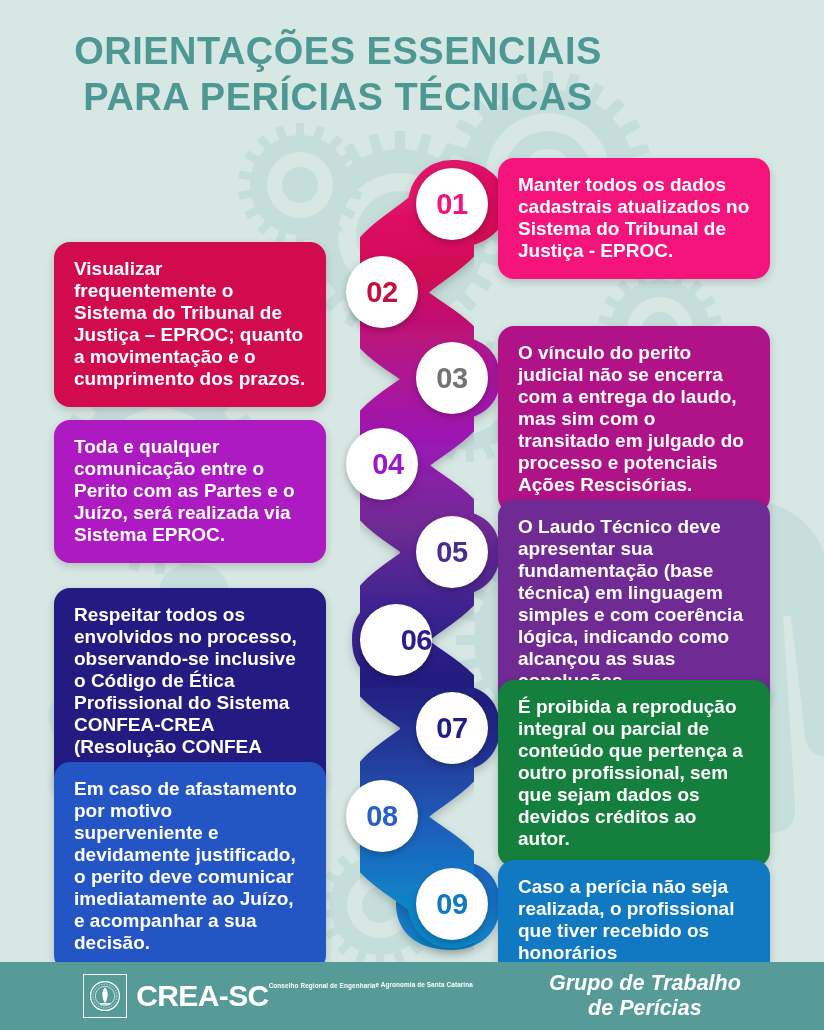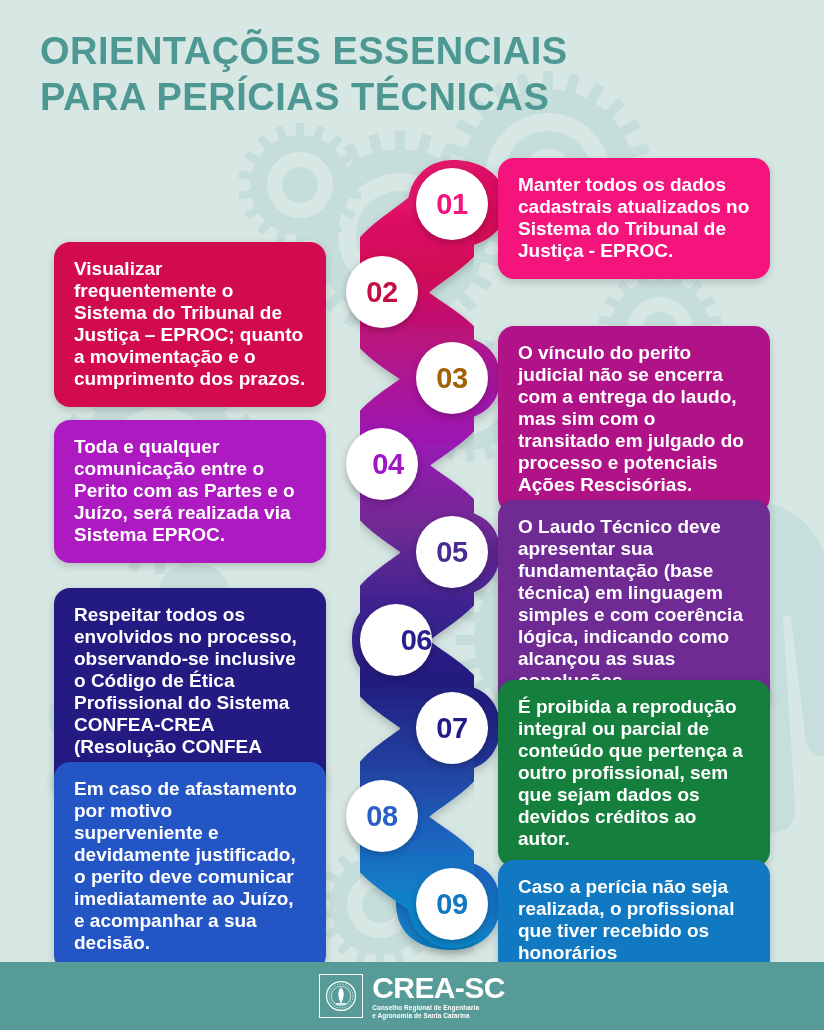--- a/index.html
+++ b/index.html
@@ -27,22 +27,22 @@
     z-index: 0;
     pointer-events: none;
   }
 
   
   #title-block {
     position: absolute;
     top: 28px;
     left: 0;
     width: 676px;
+    text-align: center;
     z-index: 6;
-    margin-left: 40px;
   }
   #title-block .tline {
     display: block;
     font-family: "Liberation Sans", sans-serif;
     font-weight: bold;
     font-size: 38px;
     letter-spacing: 0.5px;
     line-height: 46px;
     color: #4e9894;
     text-transform: uppercase;
@@ -116,21 +116,21 @@
     gap: 9px;
   }
   #brand-seal {
     width: 44px;
     height: 44px;
     border: 1.6px solid #ffffff;
     display: flex;
     align-items: center;
     justify-content: center;
   }
-  #brand-text { display: flex; flex-direction: column; line-height: 1; }
+  #brand-text { display: flex; flex-direction: row; line-height: 1; }
   #brand-name {
     font-family: "Liberation Sans", sans-serif;
     font-weight: bold;
     font-size: 30px;
     letter-spacing: -0.6px;
     color: #ffffff;
   }
   .brand-sub {
     font-family: "Liberation Sans", sans-serif;
     font-weight: bold;
@@ -321,21 +321,21 @@
     </g>
   </svg>
 
   <div class="node" style="left:416px; top:168px;">
     <span style="color:#f5137c;">01</span>
   </div>
   <div class="node" style="left:346px; top:256px;">
     <span style="color:#c30f43;">02</span>
   </div>
   <div class="node" style="left:416px; top:342px;">
-    <span style="color:#a16207;">03</span>
+    <span style="color:#737373;">03</span>
   </div>
   <div class="node" style="left:346px; top:428px;">
     <span style="color:#9d17c4;margin-left:12px;">04</span>
   </div>
   <div class="node" style="left:416px; top:516px;">
     <span style="color:#4b2d8f;">05</span>
   </div>
   <div class="node" style="left:360px; top:604px;justify-content:flex-end;">
     <span style="color:#2a1d8c;">06</span>
   </div>
@@ -397,16 +397,20 @@
           <rect x="14" y="28.4" width="12" height="1.8" fill="#ffffff"></rect>
         </svg>
       </div>
       <div id="brand-text">
         <div id="brand-name">CREA-SC</div>
         <div class="brand-sub">Conselho Regional de Engenharia</div>
         <div class="brand-sub second">e Agronomia de Santa Catarina</div>
       </div>
     </div>
 
+    <div id="group-label">
+      <span>Grupo de Trabalho</span>
+      <span>de Perícias</span>
+    </div>
 
   </div>
 
 </div>
 
 </body></html>

